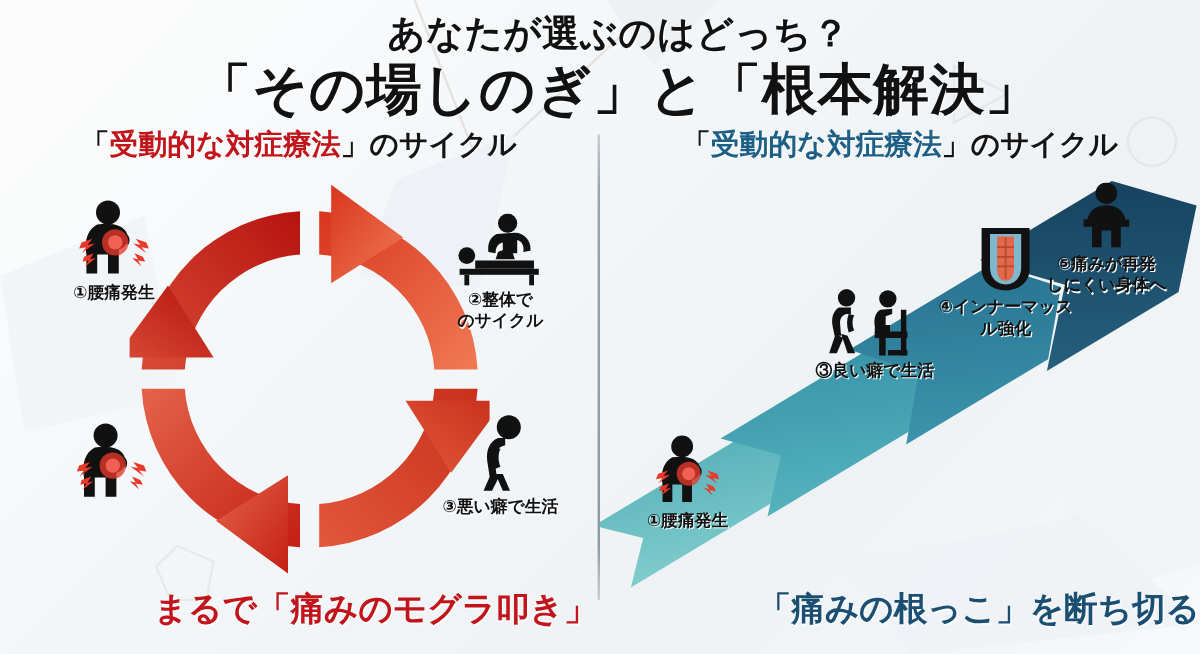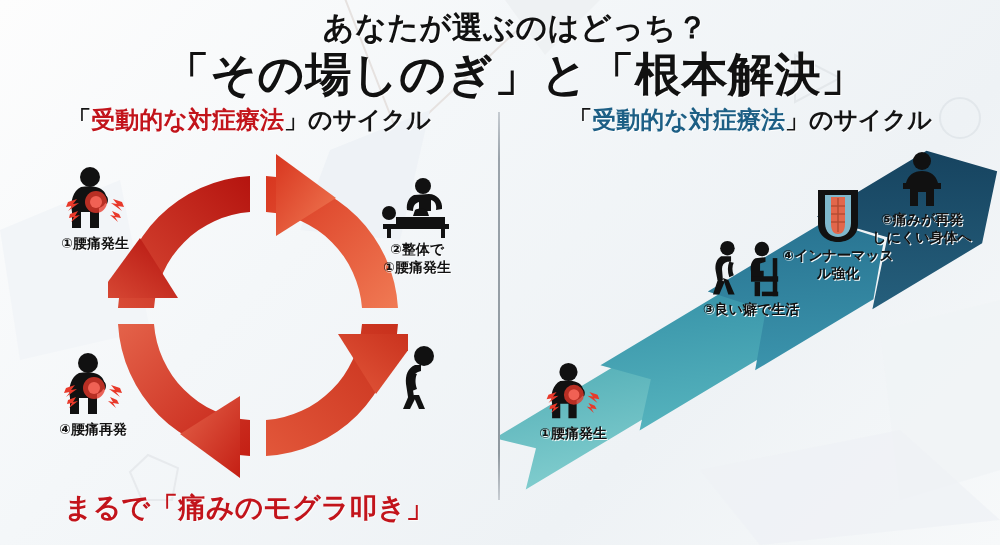--- a/index.html
+++ b/index.html
@@ -43,21 +43,21 @@
   .section-head {
     position:absolute; top:104px; width:100%; text-align:center;
     font-size:24px; font-weight:bold; color:#141414;
     text-shadow:1px 1px 0 rgba(255,255,255,.85);
     z-index:6; white-space:nowrap;
   }
   .hl-red  { color:#c2141b; }
   .hl-blue { color:#1d5f85; }
 
   .footer-cap {
-    position:absolute; bottom:18px; width:100%; text-align:center;
+    position:absolute; bottom:18px; width:100%; text-align:right;
     font-size:28px; font-weight:bold; z-index:6; white-space:nowrap;
     text-shadow:1px 1px 1px rgba(255,255,255,.8);
   }
   .footer-cap.red  { color:#c2141b; }
   .footer-cap.blue { color:#1b4f72; }
 
   
   .cycle-wrap { position:absolute; left:108px; top:150px; width:300px; height:330px; z-index:3; }
 
   
@@ -70,21 +70,21 @@
 
   
   #node-l1 { left:20px;  top:166px; width:150px; }
   #node-l2 { left:352px; top:178px; width:130px; }
   #node-l3 { left:338px; top:345px; width:158px; }
   #node-l4 { left:18px;  top:352px; width:150px; }
 
   
   #node-r1 { left:508px; top:362px; width:130px; }
   #node-r2 { left:592px; top:290px; width:160px; }
-  #node-r3 { left:683px; top:240px; width:136px; }
+  #node-r3 { left:661px; top:240px; width:136px;font-family:Liberation Serif, serif; }
   #node-r4 { left:774px; top:188px; width:128px; }
   #node-r5 { left:858px; top:152px; width:128px; }
 
   
   .stairs { position:absolute; left:500px; top:140px; width:500px; height:360px; z-index:3; }
 </style>
 </head>
 <body>
 
 <div id="stage">
@@ -187,61 +187,62 @@
           <path d="M39,17 C34,19 31,25 32,32 L38,33 C38,28 40,25 44,24 L44,33 L56,33 L56,22 C60,23 62,27 61,32 L67,31 C68,23 62,16 54,16 Z"></path>
           <path d="M40,32 C43,30 48,30 52,32 L54,38 L38,38 Z"></path>
           <circle cx="14" cy="35" r="7"></circle>
           <path d="M21,39 L70,39 L70,46 L21,46 Z"></path>
           <rect x="8" y="46" width="66" height="5"></rect>
           <rect x="12" y="51" width="4" height="9"></rect>
           <rect x="66" y="51" width="4" height="9"></rect>
         </g>
       </svg>
       <div class="lbl">②整体で
-①腰痛発生</div>
+のサイクル</div>
     </div>
 
     <div class="node" id="node-l3">
       <svg class="ico" width="52" height="66" viewBox="0 0 52 66">
         <g fill="#111">
           <circle cx="33" cy="11" r="10"></circle>
           <path d="M24,20 C17,23 14,30 15,39 L17,52 L23,52 L21,38 C21,33 23,29 27,27 L30,26 L30,20 Z"></path>
           <path d="M18,50 L12,64 L19,64 L25,52 Z"></path>
           <path d="M22,50 L28,64 L34,64 L28,50 Z"></path>
           <path d="M21,28 C19,33 19,40 21,46 L26,44 C24,39 24,33 26,29 Z"></path>
         </g>
       </svg>
+      <div class="lbl">③悪い癖で生活</div>
     </div>
 
     <div class="node" id="node-l4">
       <svg class="ico" width="78" height="66" viewBox="0 0 78 66">
         <g fill="#111">
           <circle cx="34" cy="11" r="10"></circle>
           <path d="M25,21 C17,25 14,35 16,46 L16,62 L25,62 L25,46 L34,46 L34,62 L43,62 L43,42 C50,40 52,33 49,27 C46,22 38,19 25,21 Z"></path>
           <path d="M43,26 C50,27 54,32 51,38 L46,35 C48,31 46,29 42,29 Z"></path>
         </g>
         <circle cx="40" cy="36" r="11" fill="#e8392a" opacity="0.78"></circle>
         <circle cx="40" cy="36" r="6" fill="#f6675a" opacity="0.9"></circle>
         <g fill="#e8392a">
           <polygon points="12,36 21,33 17,38 23,37 12,45 16,40 10,41"></polygon>
           <polygon points="14,48 22,45 19,50 24,49 15,56 18,51 13,52"></polygon>
           <polygon points="66,36 57,33 61,38 55,37 66,45 62,40 68,41"></polygon>
           <polygon points="63,48 56,45 59,50 54,49 62,56 59,51 65,52"></polygon>
         </g>
       </svg>
-      <div class="lbl">④腰痛再発</div>
     </div>
 
     <div class="footer-cap red">まるで「痛みのモグラ叩き」</div>
   </div>
 
   <div class="panel right">
     <div class="section-head">
       <span>「</span><span class="hl-blue">受動的な対症療法</span><span>」のサイクル</span>
     </div>
+    <div class="footer-cap blue">「痛みの根っこ」を断ち切る</div>
   </div>
 
   <svg class="stairs" viewBox="0 0 500 360">
     <defs>
       <linearGradient id="s1" x1="0" y1="1" x2="1" y2="0">
         <stop offset="0%" stop-color="#7fcccd"></stop>
           <stop offset="100%" stop-color="#56b0b8"></stop>
       </linearGradient>
       <linearGradient id="s2" x1="0" y1="1" x2="1" y2="0">
         <stop offset="0%" stop-color="#55b3bd"></stop>

